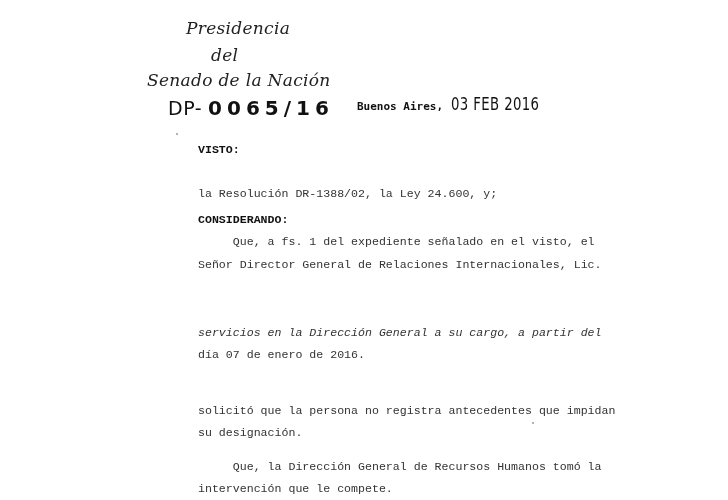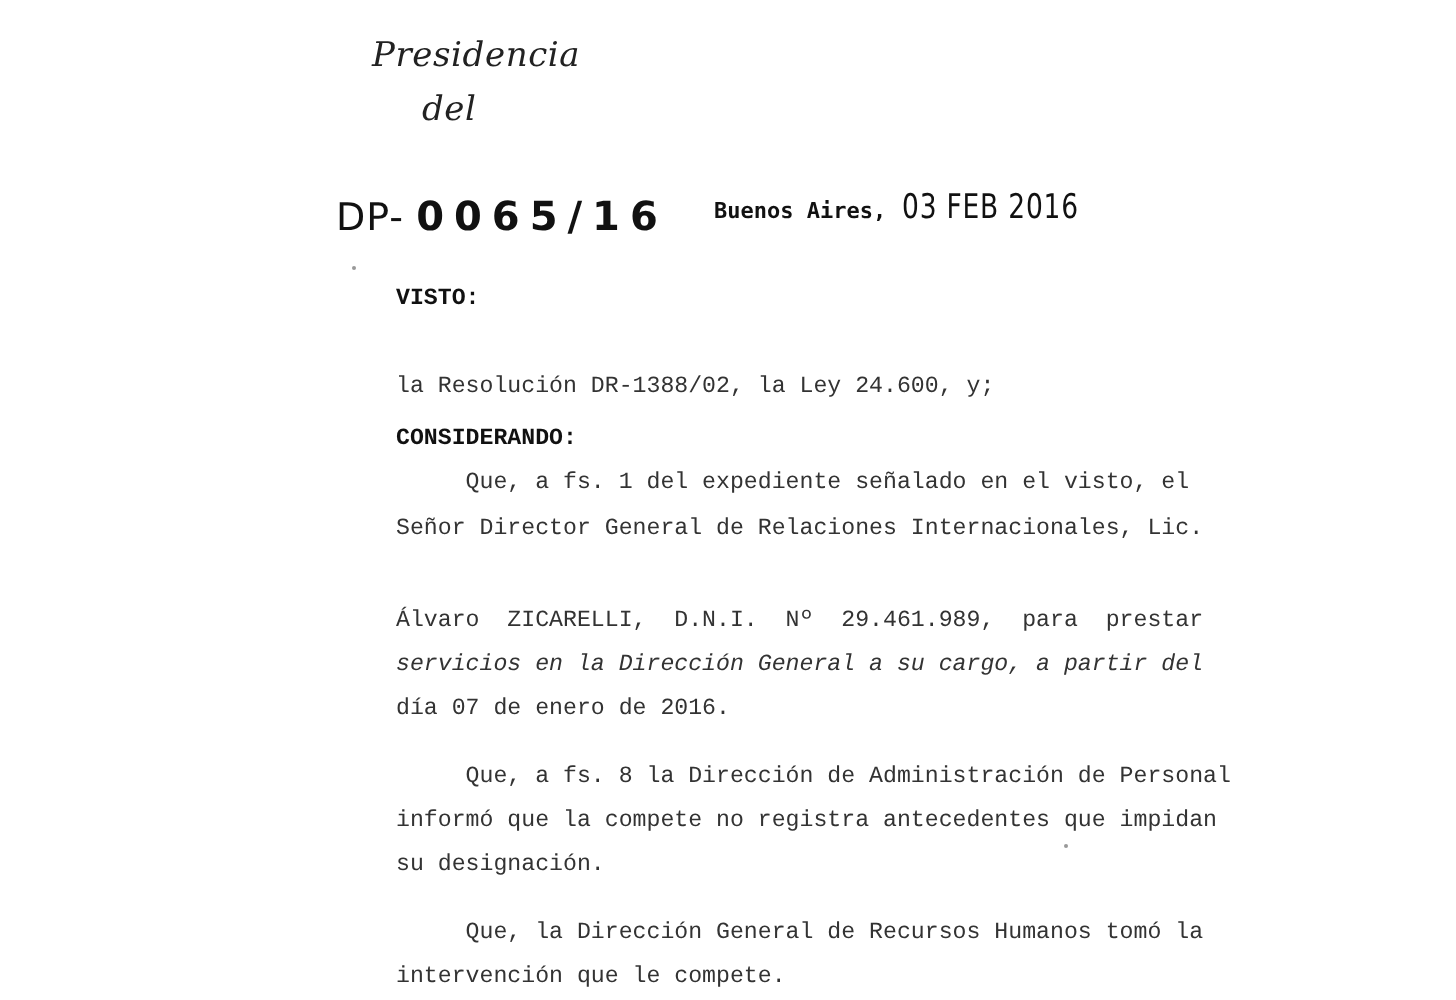--- a/index.html
+++ b/index.html
@@ -96,20 +96,21 @@
       border-radius: 1px;
     }
   </style>
 </head>
 <body>
 
 <div class="page">
 
   <div class="letterhead lh-1">Presidencia</div>
   <div class="letterhead lh-2">del</div>
+  <div class="letterhead lh-3">Senado de la Nación</div>
 
   <div class="doc-number">
     <span class="prefix">DP-</span>
     <span class="num">0065/16</span>
   </div>
 
   <div class="place-date">
     <span class="place">Buenos Aires,</span>
     <span class="stamp-date">03 FEB 2016</span>
   </div>
@@ -117,24 +118,22 @@
   <span class="dot" style="left:176px; top:133px;"></span>
   <span class="dot" style="left:532px; top:422px;"></span>
 
   <div class="body-text heading" style="top:138px;">VISTO:</div>
   <div class="body-text" style="top:182px;">la Resolución DR-1388/02, la Ley 24.600, y;</div>
 
   <div class="body-text heading" style="top:208px;">CONSIDERANDO:</div>
 
   <div class="body-text" style="top:230px;">     Que, a fs. 1 del expediente señalado en el visto, el</div>
   <div class="body-text" style="top:253px;">Señor Director General de Relaciones Internacionales, Lic.</div>
-  <div class="body-text" style="top:299px;">Álvaro  ZICARELLI,  D.N.I.  Nº  29.461.989,  para  prestar</div>
   <div class="body-text" style="top:321px;font-style:italic;">servicios en la Dirección General a su cargo, a partir del</div>
   <div class="body-text" style="top:343px;">día 07 de enero de 2016.</div>
 
-  <div class="body-text" style="top:377px;">     Que, a fs. 8 la Dirección de Administración de Personal</div>
-  <div class="body-text" style="top:399px;">informó que la compete no registra antecedentes que impidan</div>
+  <div class="body-text" style="top:399px;">solicitó que la persona no registra antecedentes que impidan</div>
   <div class="body-text" style="top:455px;">     Que, la Dirección General de Recursos Humanos tomó la</div>
 
   <div class="body-text" style="top:421px;">su designación.</div>
   <div class="body-text" style="top:477px;">intervención que le compete.</div>
 
 </div>
 
 </body></html>

